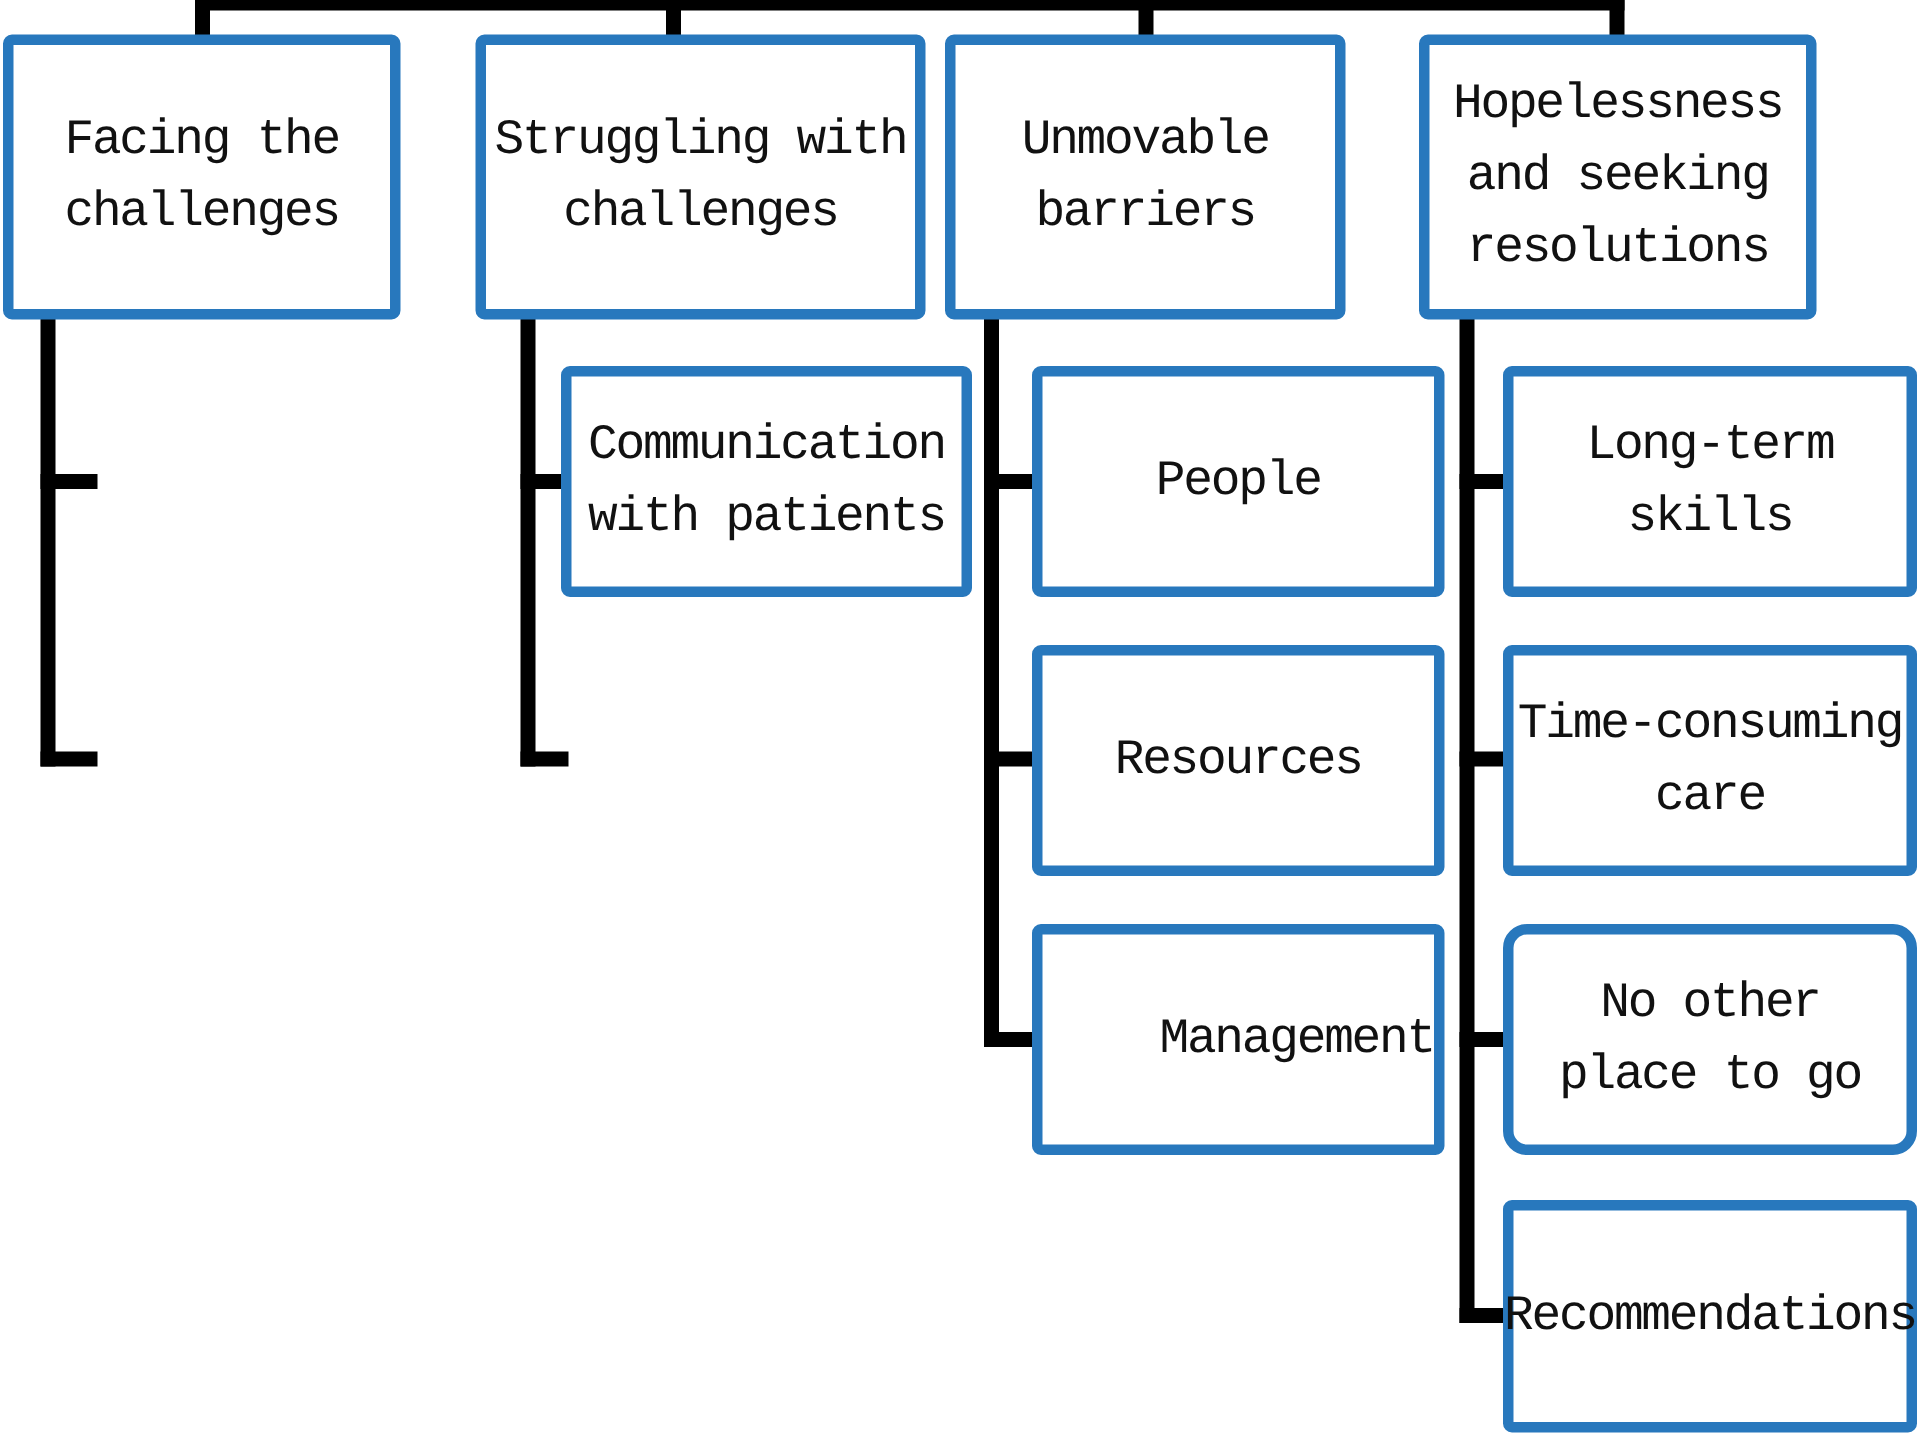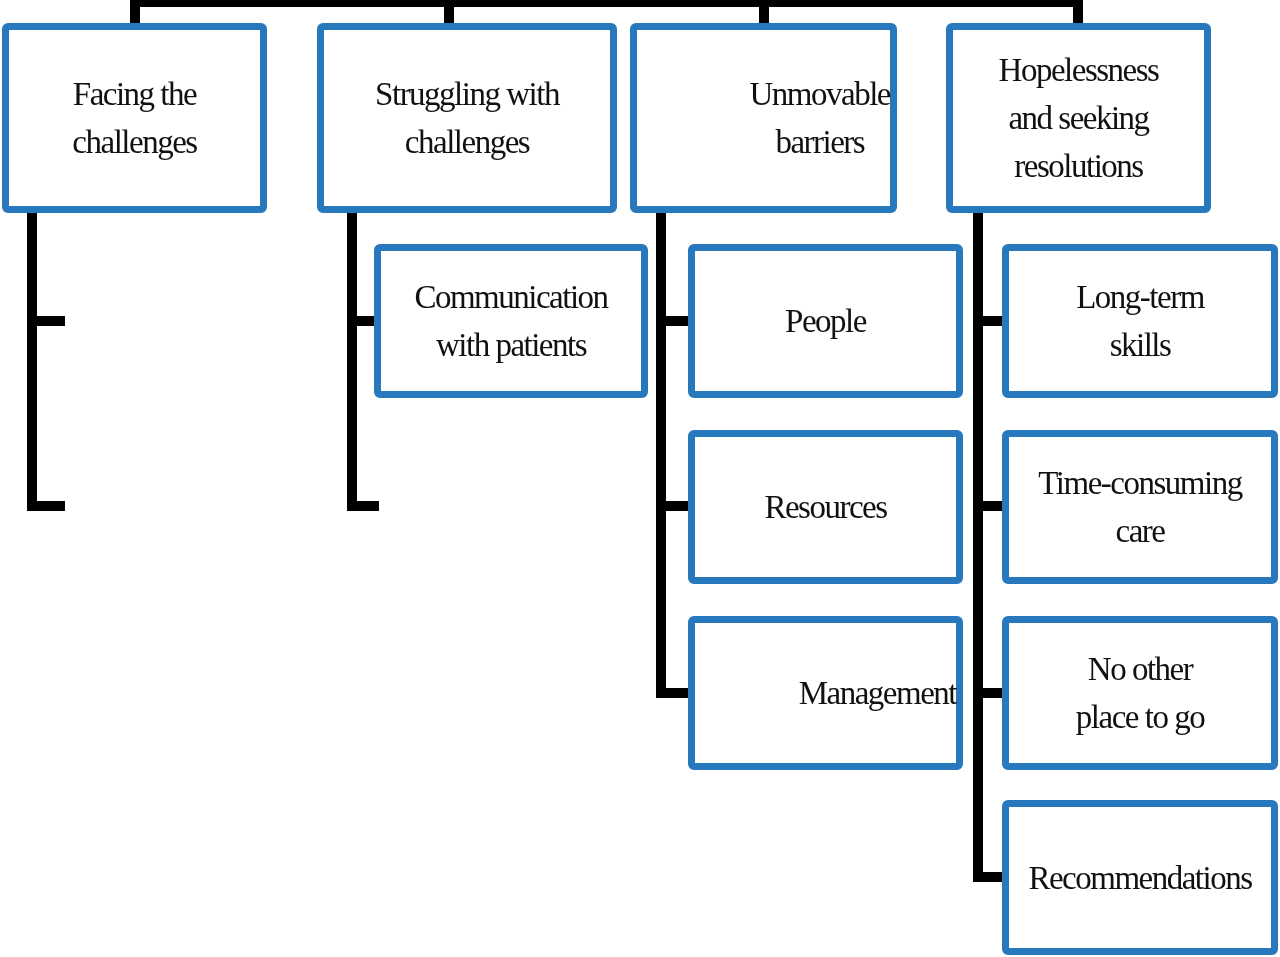--- a/index.html
+++ b/index.html
@@ -6,21 +6,21 @@
     --blue:#2878bd;
     --line:#000000;
     --text:#111111;
     --bg:#ffffff;
   }
   html,body{margin:0;padding:0;background:var(--bg);}
   #canvas{
     position:relative;
     width:1280px;height:957px;
     background:var(--bg);
-    font-family:Liberation Serif, serif;
+    font-family:Liberation Mono, monospace;
     overflow:hidden;
   }
   .conn{position:absolute;background:var(--line);}
   .node{
     position:absolute;
     box-sizing:border-box;
     background:var(--bg);
     border:7px solid var(--blue);
     border-radius:6px;
     display:flex;align-items:center;justify-content:center;
@@ -63,21 +63,21 @@
   <div class="conn" style="left:973px;top:872px;width:34px;height:10px;"></div>
 
   <div class="node" style="left:2px;top:23px;width:265px;height:190px;">
     <span>Facing the
 challenges</span>
   </div>
   <div class="node" style="left:317px;top:23px;width:300px;height:190px;">
     <span>Struggling with
 challenges</span>
   </div>
-  <div class="node" style="left:630px;top:23px;width:267px;height:190px;justify-content:flex-end;">
+  <div class="node" style="left:630px;top:23px;width:267px;height:190px;">
     <span>Unmovable
 barriers</span>
   </div>
   <div class="node" style="left:946px;top:23px;width:265px;height:190px;">
     <span>Hopelessness
 and seeking
 resolutions</span>
   </div>
 
 
@@ -97,21 +97,21 @@
   </div>
 
   <div class="node" style="left:1002px;top:244px;width:276px;height:154px;">
     <span>Long-term
 skills</span>
   </div>
   <div class="node" style="left:1002px;top:430px;width:276px;height:154px;">
     <span>Time-consuming
 care</span>
   </div>
-  <div class="node" style="left:1002px;top:616px;width:276px;height:154px;">
+  <div class="node" style="left:1002px;top:616px;width:276px;height:154px;border-radius:16px;">
     <span>No other
 place to go</span>
   </div>
   <div class="node" style="left:1002px;top:800px;width:276px;height:155px;">
     <span>Recommendations</span>
   </div>
 
 </div>
 
 </body></html>

